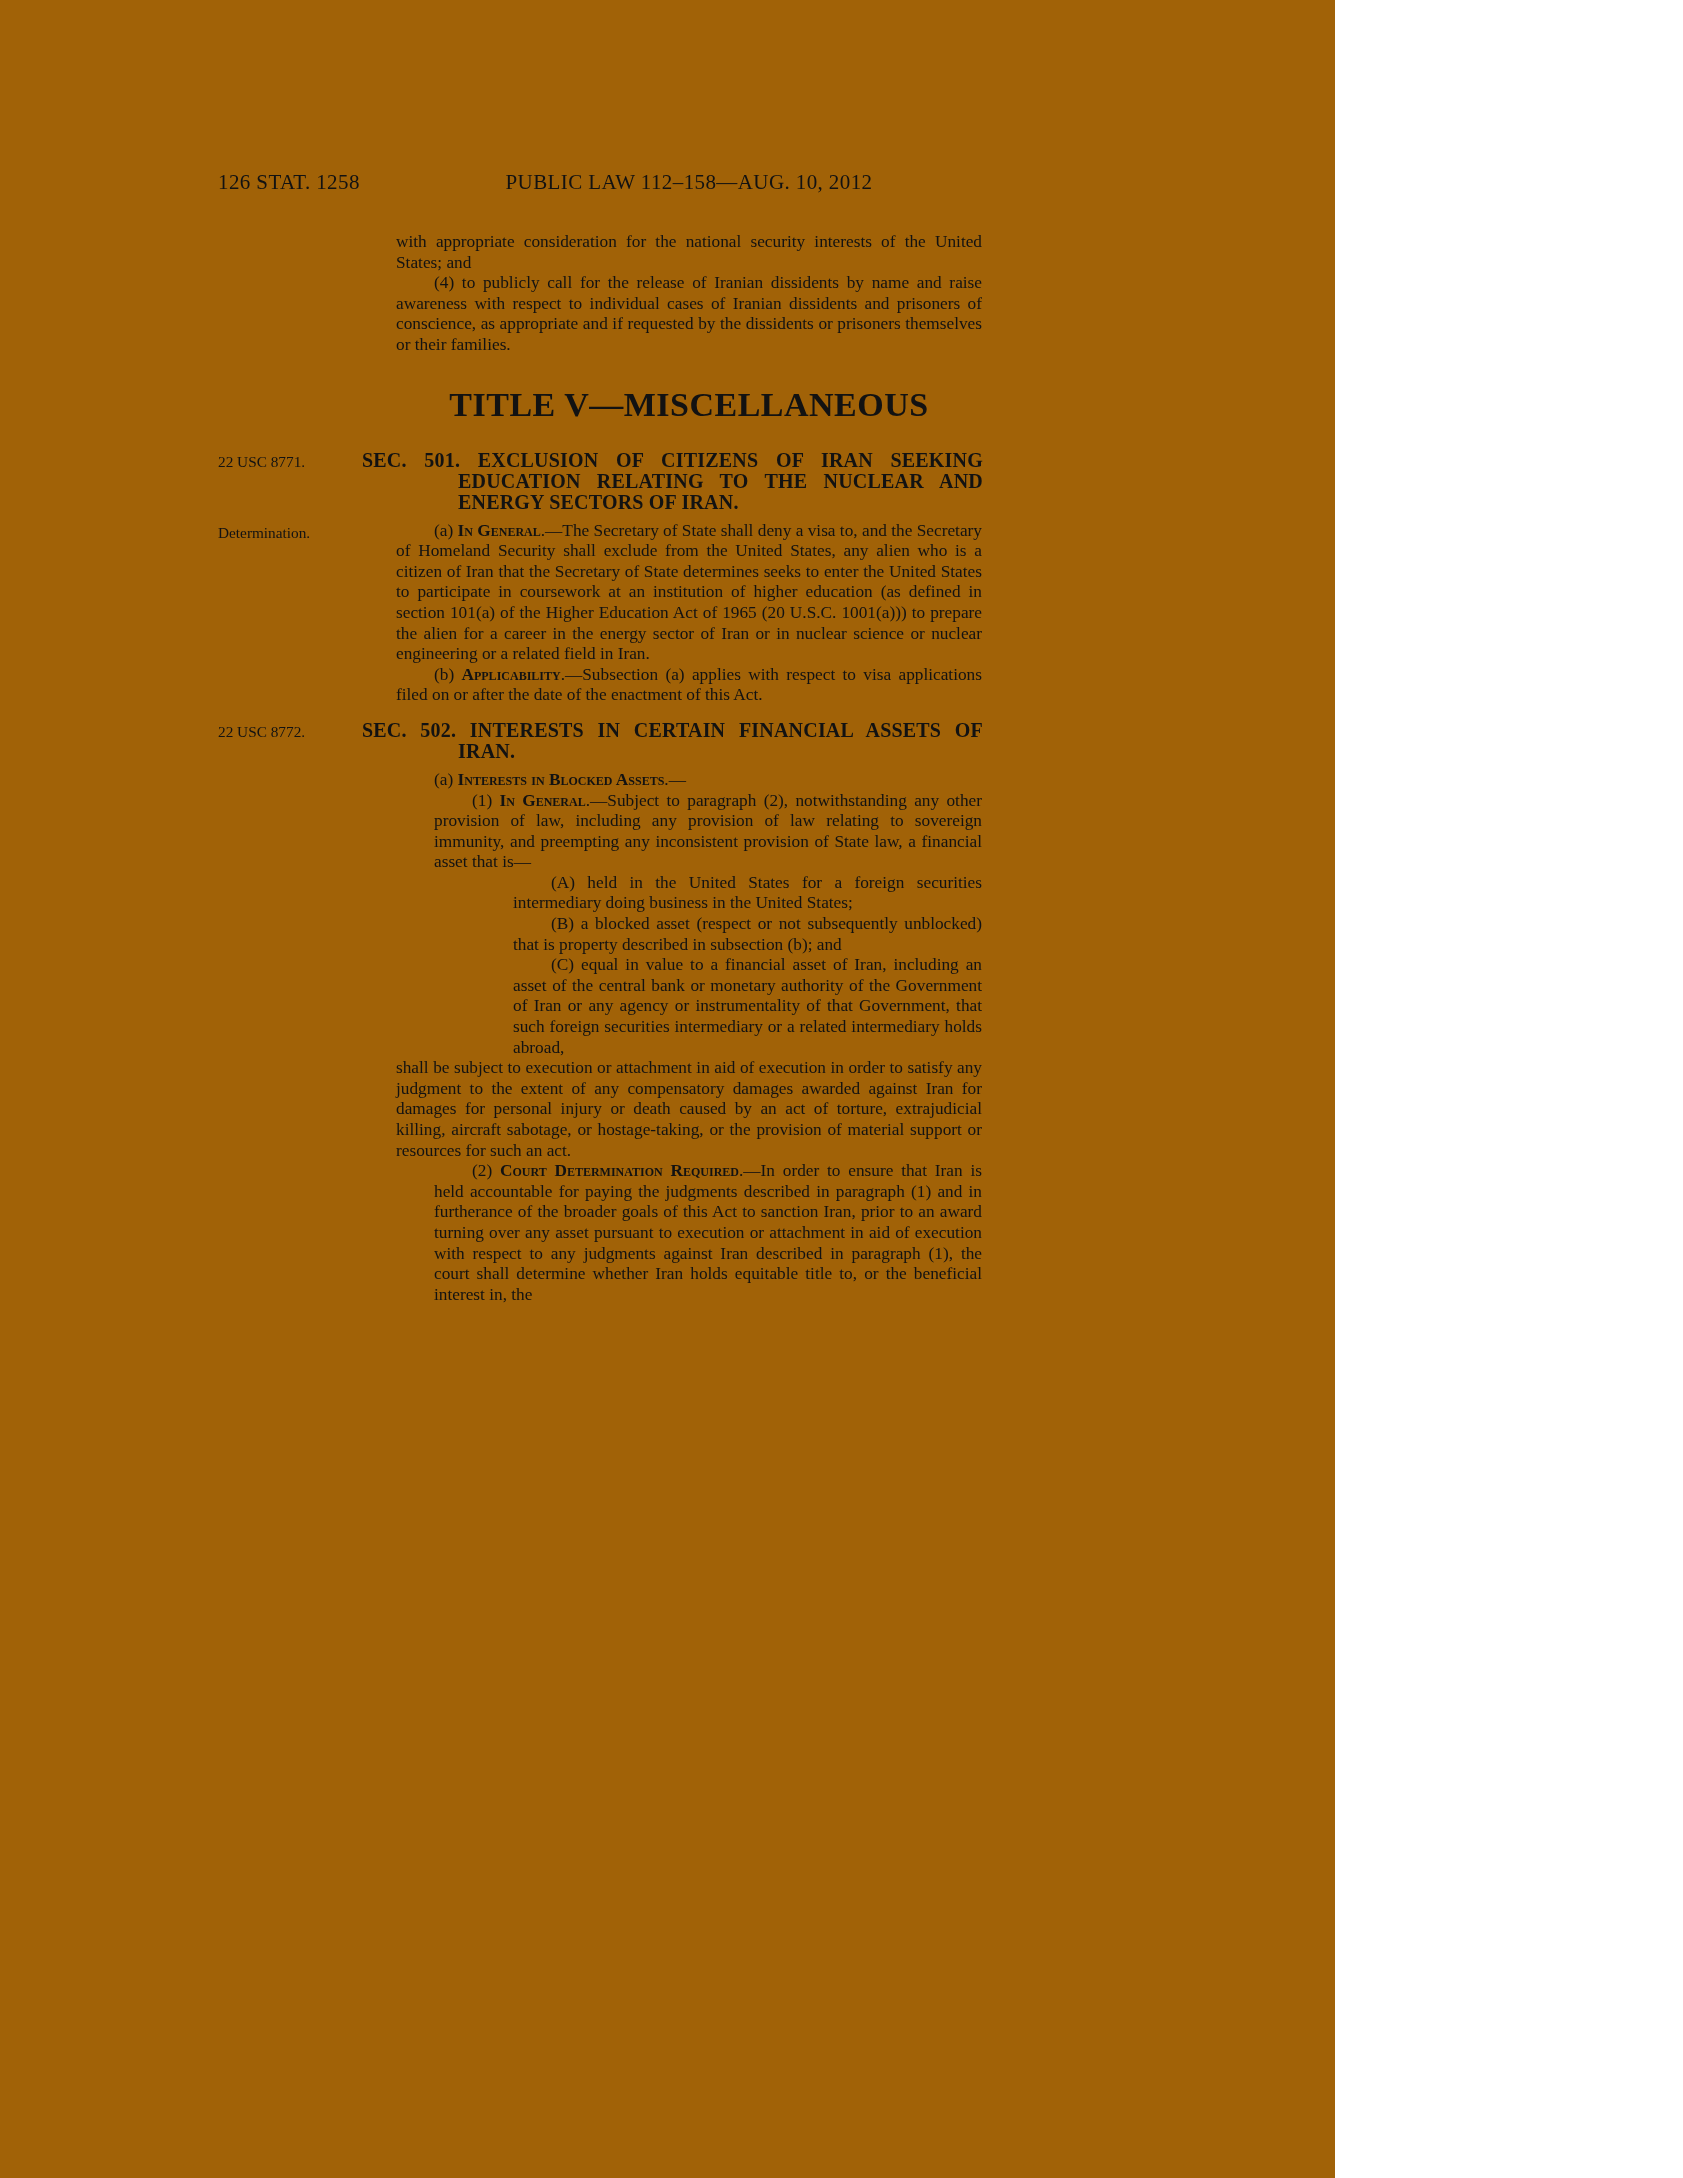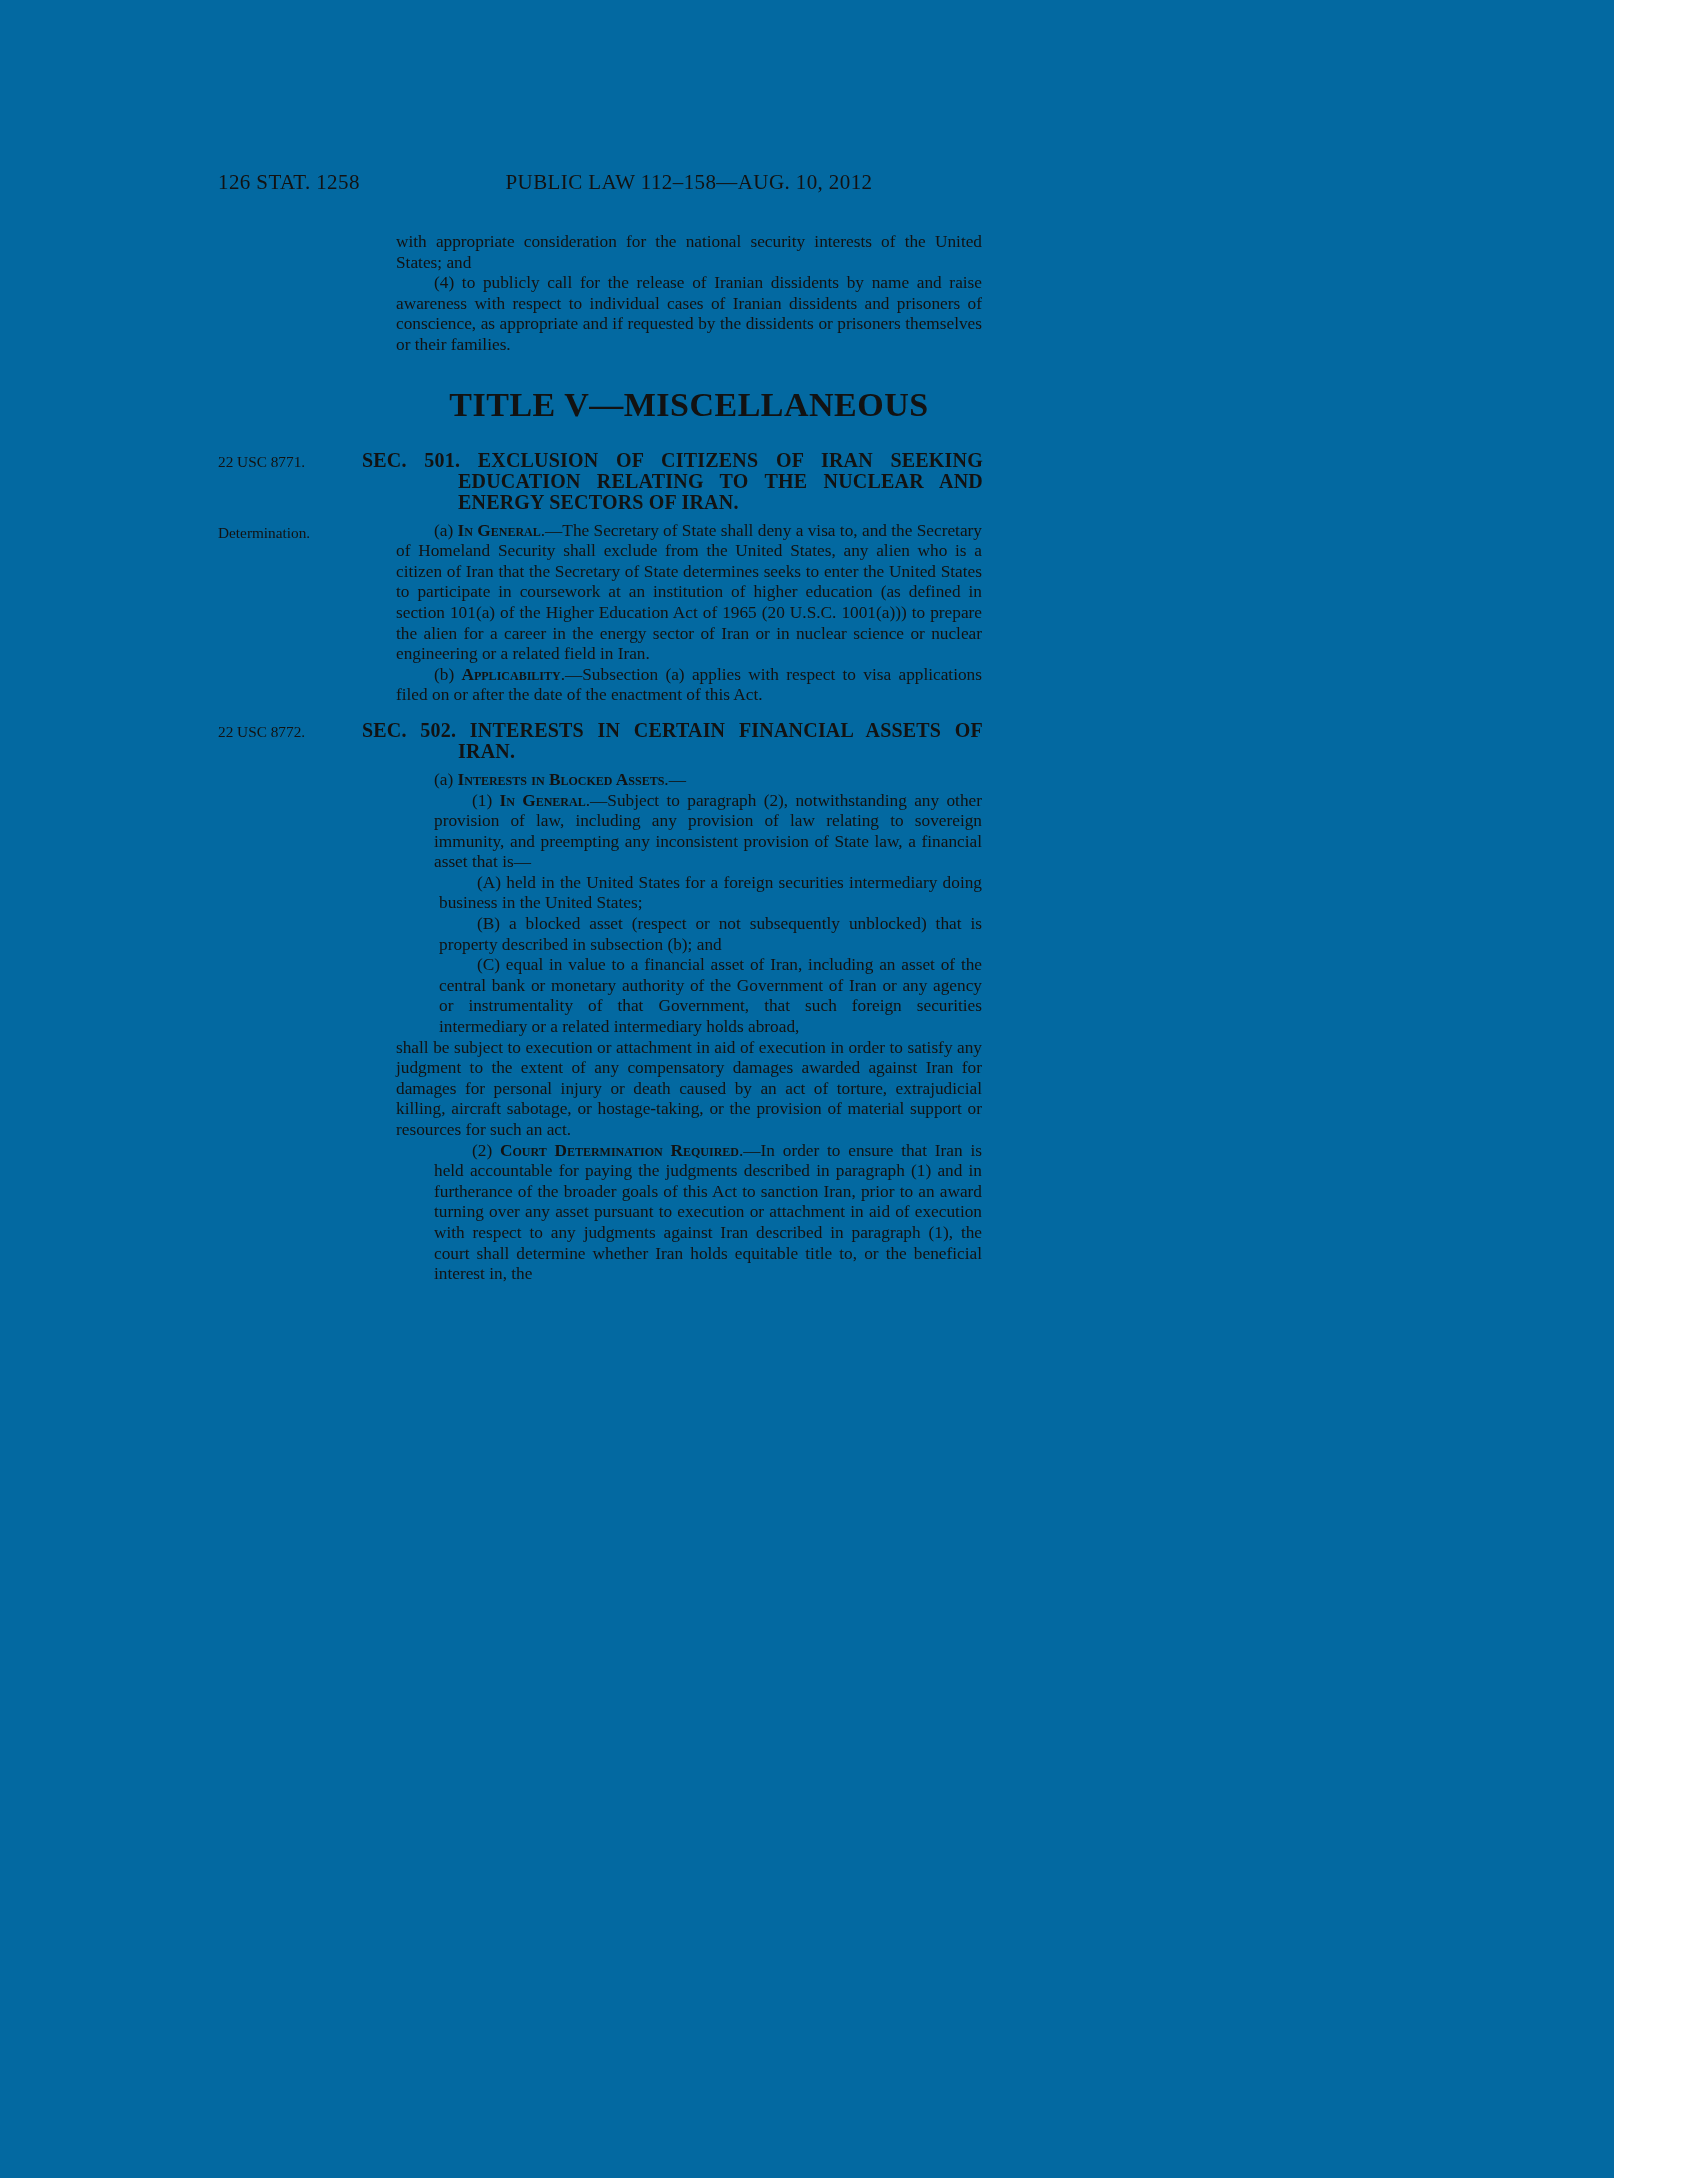--- a/index.html
+++ b/index.html
@@ -1,20 +1,20 @@
 <!DOCTYPE html>
 <html><head>
 <meta charset="utf-8">
 <style>
   html,body { margin:0; padding:0; background:#ffffff; }
   .page {
     position:relative;
-    width:1614px;
+    width:1335px;
     height:2178px;
-    background:#0369a1;
+    background:#a16207;
     color:#121212;
     font-family:"Liberation Serif","DejaVu Serif",serif;
     overflow:hidden;
   }
   .content {
     position:absolute;
     left:218px;
     top:170px;
     width:764px;
   }
@@ -26,21 +26,21 @@
   
   .mt { margin-left:178px; width:586px; }
   .para {
     margin:0;
     font-size:17.3px;
     line-height:20.6px;
     text-align:justify;
   }
   .fi { text-indent:38px; }
   .ind1 { margin-left:38px; }
-  .ind2 { margin-left:43px; }
+  .ind2 { margin-left:117px; }
   .flush { text-indent:0; }
   .sc { font-variant:small-caps;font-weight:bold; }
 
   .intro { margin-top:34px; }
 
   .big-title {
     margin:30px 0 26px 178px;
     width:586px;
     text-align:center;
     font-size:34px;

